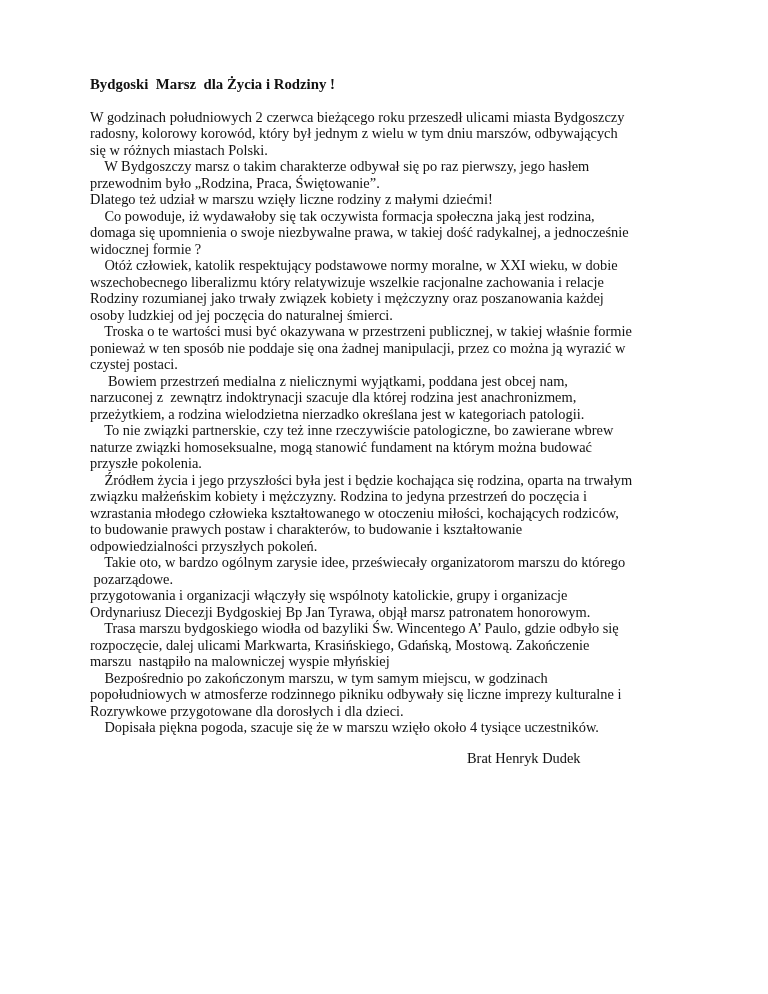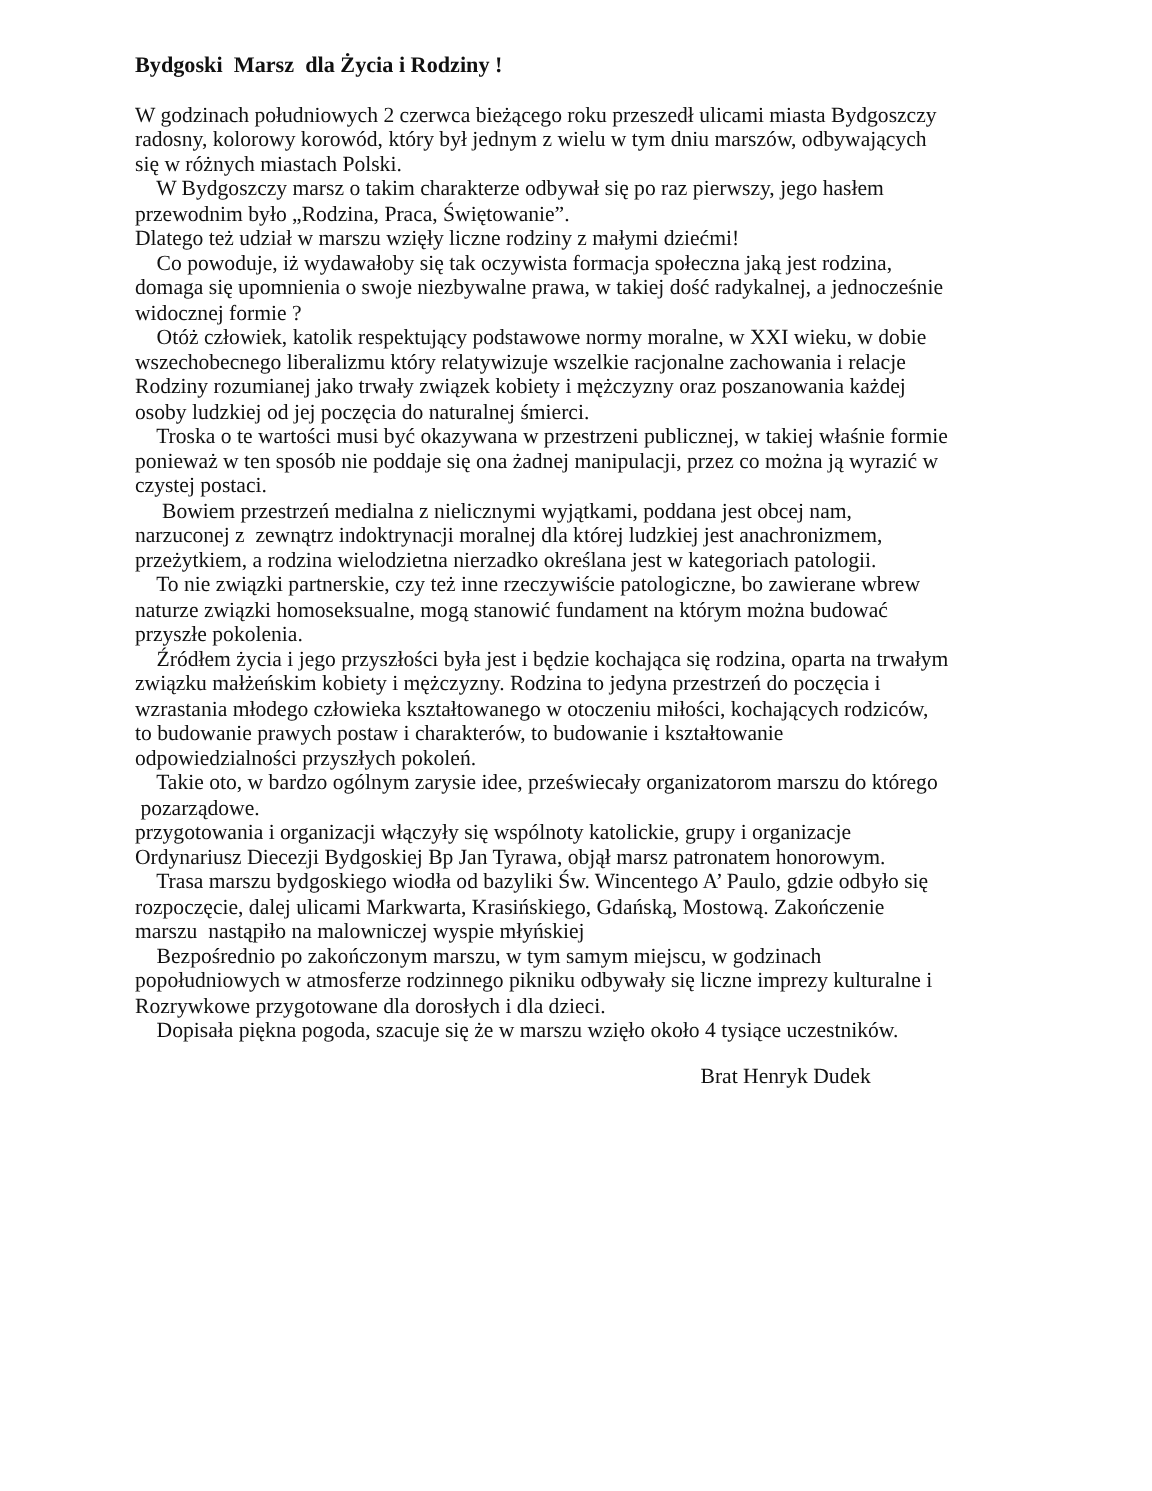--- a/index.html
+++ b/index.html
@@ -6,21 +6,21 @@
     margin: 0;
     padding: 0;
     background: #ffffff;
   }
   .page {
     position: relative;
     width: 768px;
     height: 994px;
     background: #ffffff;
     box-sizing: border-box;
-    padding: 36px 60px 0 90px;
+    padding: 76px 60px 0 90px;
     font-family: "Liberation Serif", "DejaVu Serif", serif;
     font-size: 14.4px;
     line-height: 16.5px;
     color: #111111;
     overflow: hidden;
   }
   .title {
     font-size: 14.8px;
     font-weight: bold;
     margin: 0 0 16px 0;
@@ -57,21 +57,21 @@
       <div class="line">domaga się upomnienia o swoje niezbywalne prawa, w takiej dość radykalnej, a jednocześnie</div>
       <div class="line">widocznej formie ?</div>
       <div class="line">    Otóż człowiek, katolik respektujący podstawowe normy moralne, w XXI wieku, w dobie</div>
       <div class="line">wszechobecnego liberalizmu który relatywizuje wszelkie racjonalne zachowania i relacje</div>
       <div class="line">Rodziny rozumianej jako trwały związek kobiety i mężczyzny oraz poszanowania każdej</div>
       <div class="line">osoby ludzkiej od jej poczęcia do naturalnej śmierci.</div>
       <div class="line">    Troska o te wartości musi być okazywana w przestrzeni publicznej, w takiej właśnie formie</div>
       <div class="line">ponieważ w ten sposób nie poddaje się ona żadnej manipulacji, przez co można ją wyrazić w</div>
       <div class="line">czystej postaci.</div>
       <div class="line">     Bowiem przestrzeń medialna z nielicznymi wyjątkami, poddana jest obcej nam,</div>
-      <div class="line">narzuconej z  zewnątrz indoktrynacji moralnej dla której ludzkiej jest anachronizmem,</div>
+      <div class="line">narzuconej z  zewnątrz indoktrynacji szacuje dla której rodzina jest anachronizmem,</div>
       <div class="line">przeżytkiem, a rodzina wielodzietna nierzadko określana jest w kategoriach patologii.</div>
       <div class="line">    To nie związki partnerskie, czy też inne rzeczywiście patologiczne, bo zawierane wbrew</div>
       <div class="line">naturze związki homoseksualne, mogą stanowić fundament na którym można budować</div>
       <div class="line">przyszłe pokolenia.</div>
       <div class="line">    Źródłem życia i jego przyszłości była jest i będzie kochająca się rodzina, oparta na trwałym</div>
       <div class="line">związku małżeńskim kobiety i mężczyzny. Rodzina to jedyna przestrzeń do poczęcia i</div>
       <div class="line">wzrastania młodego człowieka kształtowanego w otoczeniu miłości, kochających rodziców,</div>
       <div class="line">to budowanie prawych postaw i charakterów, to budowanie i kształtowanie</div>
       <div class="line">odpowiedzialności przyszłych pokoleń.</div>
       <div class="line">    Takie oto, w bardzo ogólnym zarysie idee, przeświecały organizatorom marszu do którego</div>

